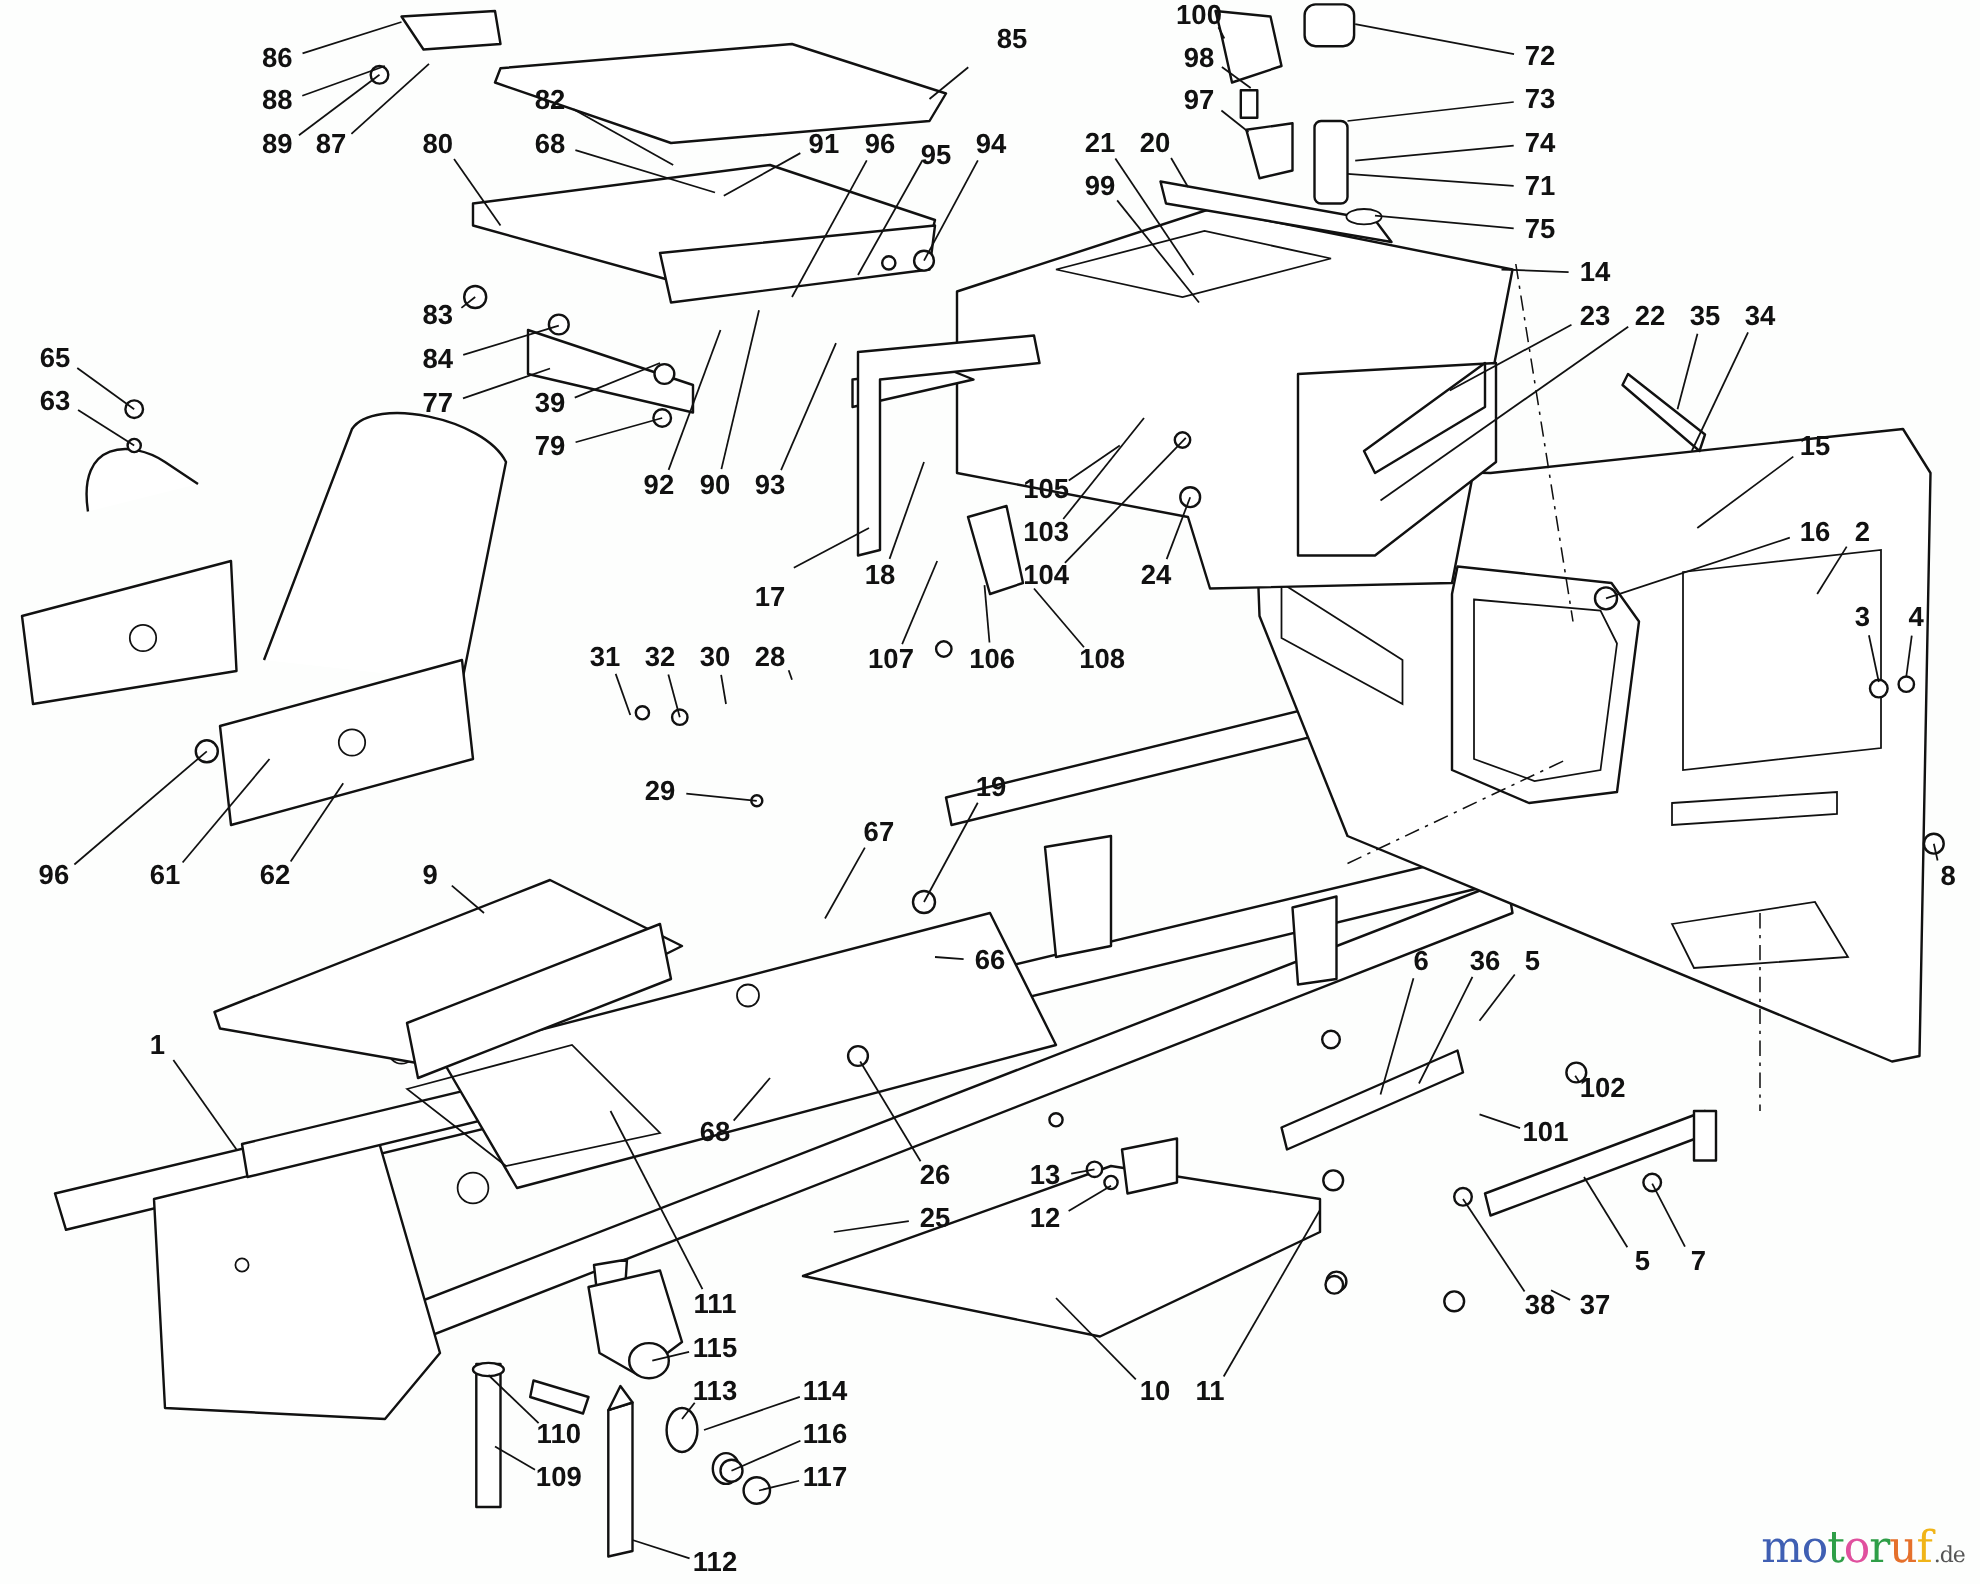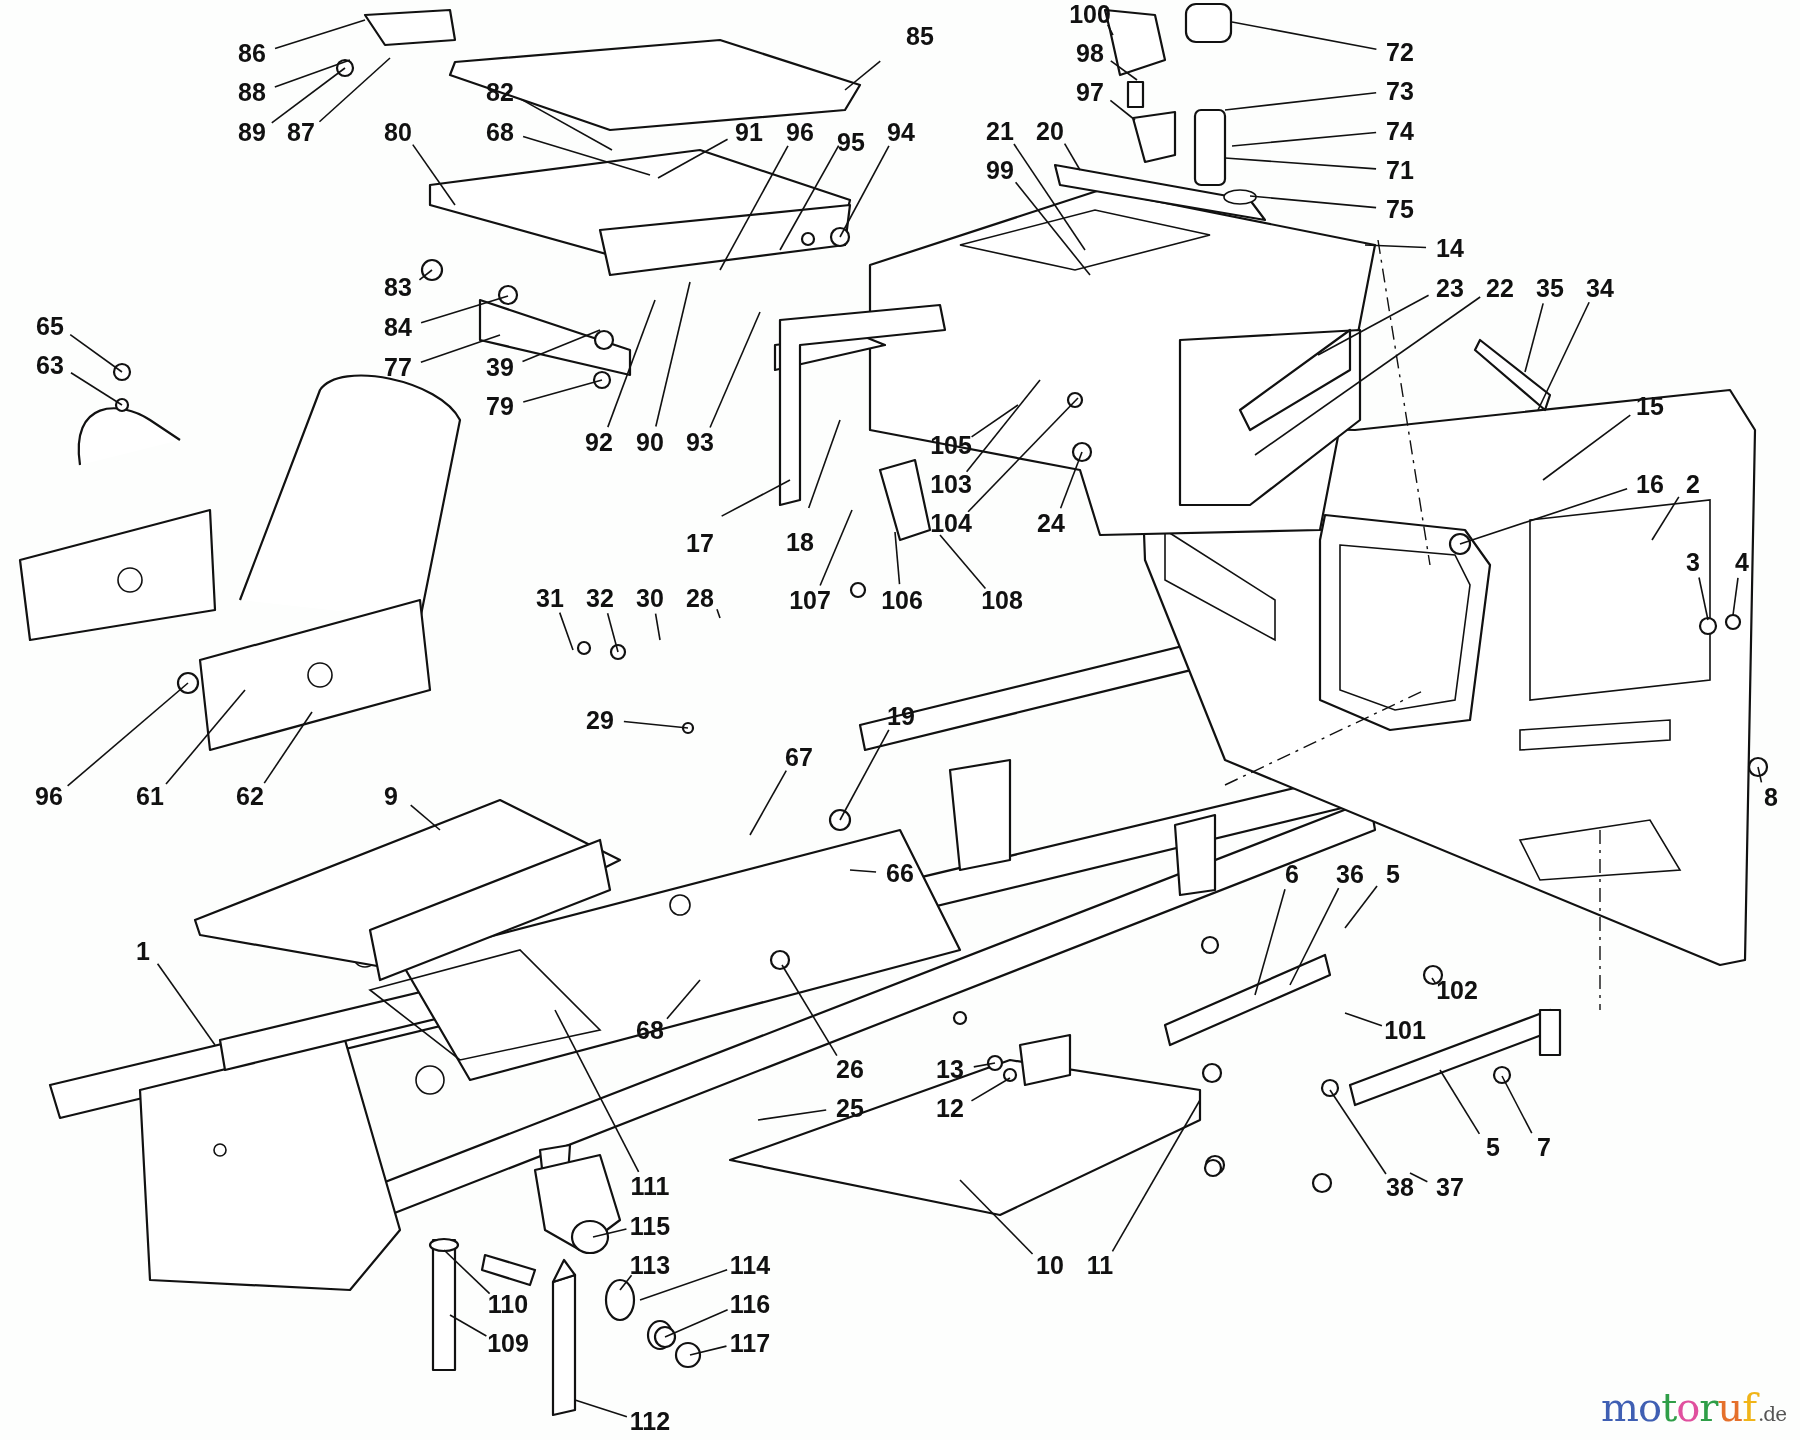--- a/index.html
+++ b/index.html
@@ -293,21 +293,21 @@
     <div class="lbl" style="left: 1650px; top: 484px;">16</div>
     <div class="lbl" style="left: 1693px; top: 484px;">2</div>
     <div class="lbl" style="left: 1693px; top: 562px;">3</div>
     <div class="lbl" style="left: 1742px; top: 562px;">4</div>
     <div class="lbl" style="left: 1771px; top: 797px;">8</div>
     <div class="lbl" style="left: 951px; top: 445px;">105</div>
     <div class="lbl" style="left: 951px; top: 484px;">103</div>
     <div class="lbl" style="left: 951px; top: 523px;">104</div>
     <div class="lbl" style="left: 1051px; top: 523px;">24</div>
     <div class="lbl" style="left: 700px; top: 523px; margin-top: 20px;">17</div>
-    <div class="lbl" style="left: 800px; top: 523px; margin-top: 19px;">18</div>
+    <div class="lbl" style="left: 800px; top: 523px;">18</div>
     <div class="lbl" style="left: 810px; top: 600px;">107</div>
     <div class="lbl" style="left: 902px; top: 600px;">106</div>
     <div class="lbl" style="left: 1002px; top: 600px;">108</div>
     <div class="lbl" style="left: 550px; top: 598px;">31</div>
     <div class="lbl" style="left: 600px; top: 598px;">32</div>
     <div class="lbl" style="left: 650px; top: 598px;">30</div>
     <div class="lbl" style="left: 700px; top: 598px;">28</div>
     <div class="lbl" style="left: 600px; top: 720px;">29</div>
     <div class="lbl" style="left: 901px; top: 716px;">19</div>
     <div class="lbl" style="left: 799px; top: 757px;">67</div>

